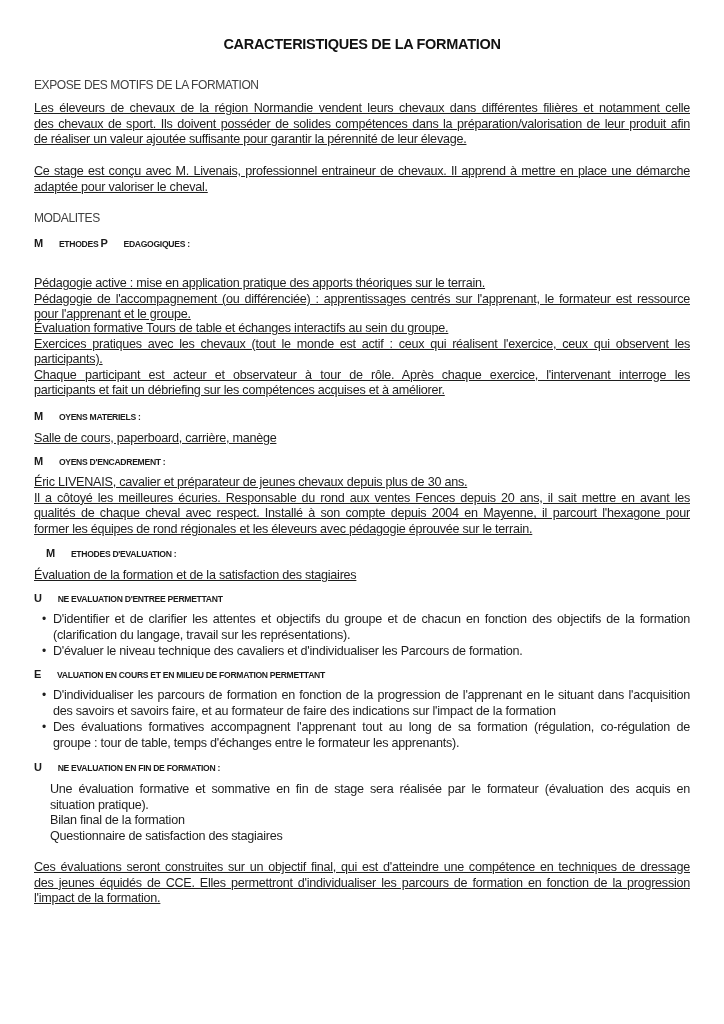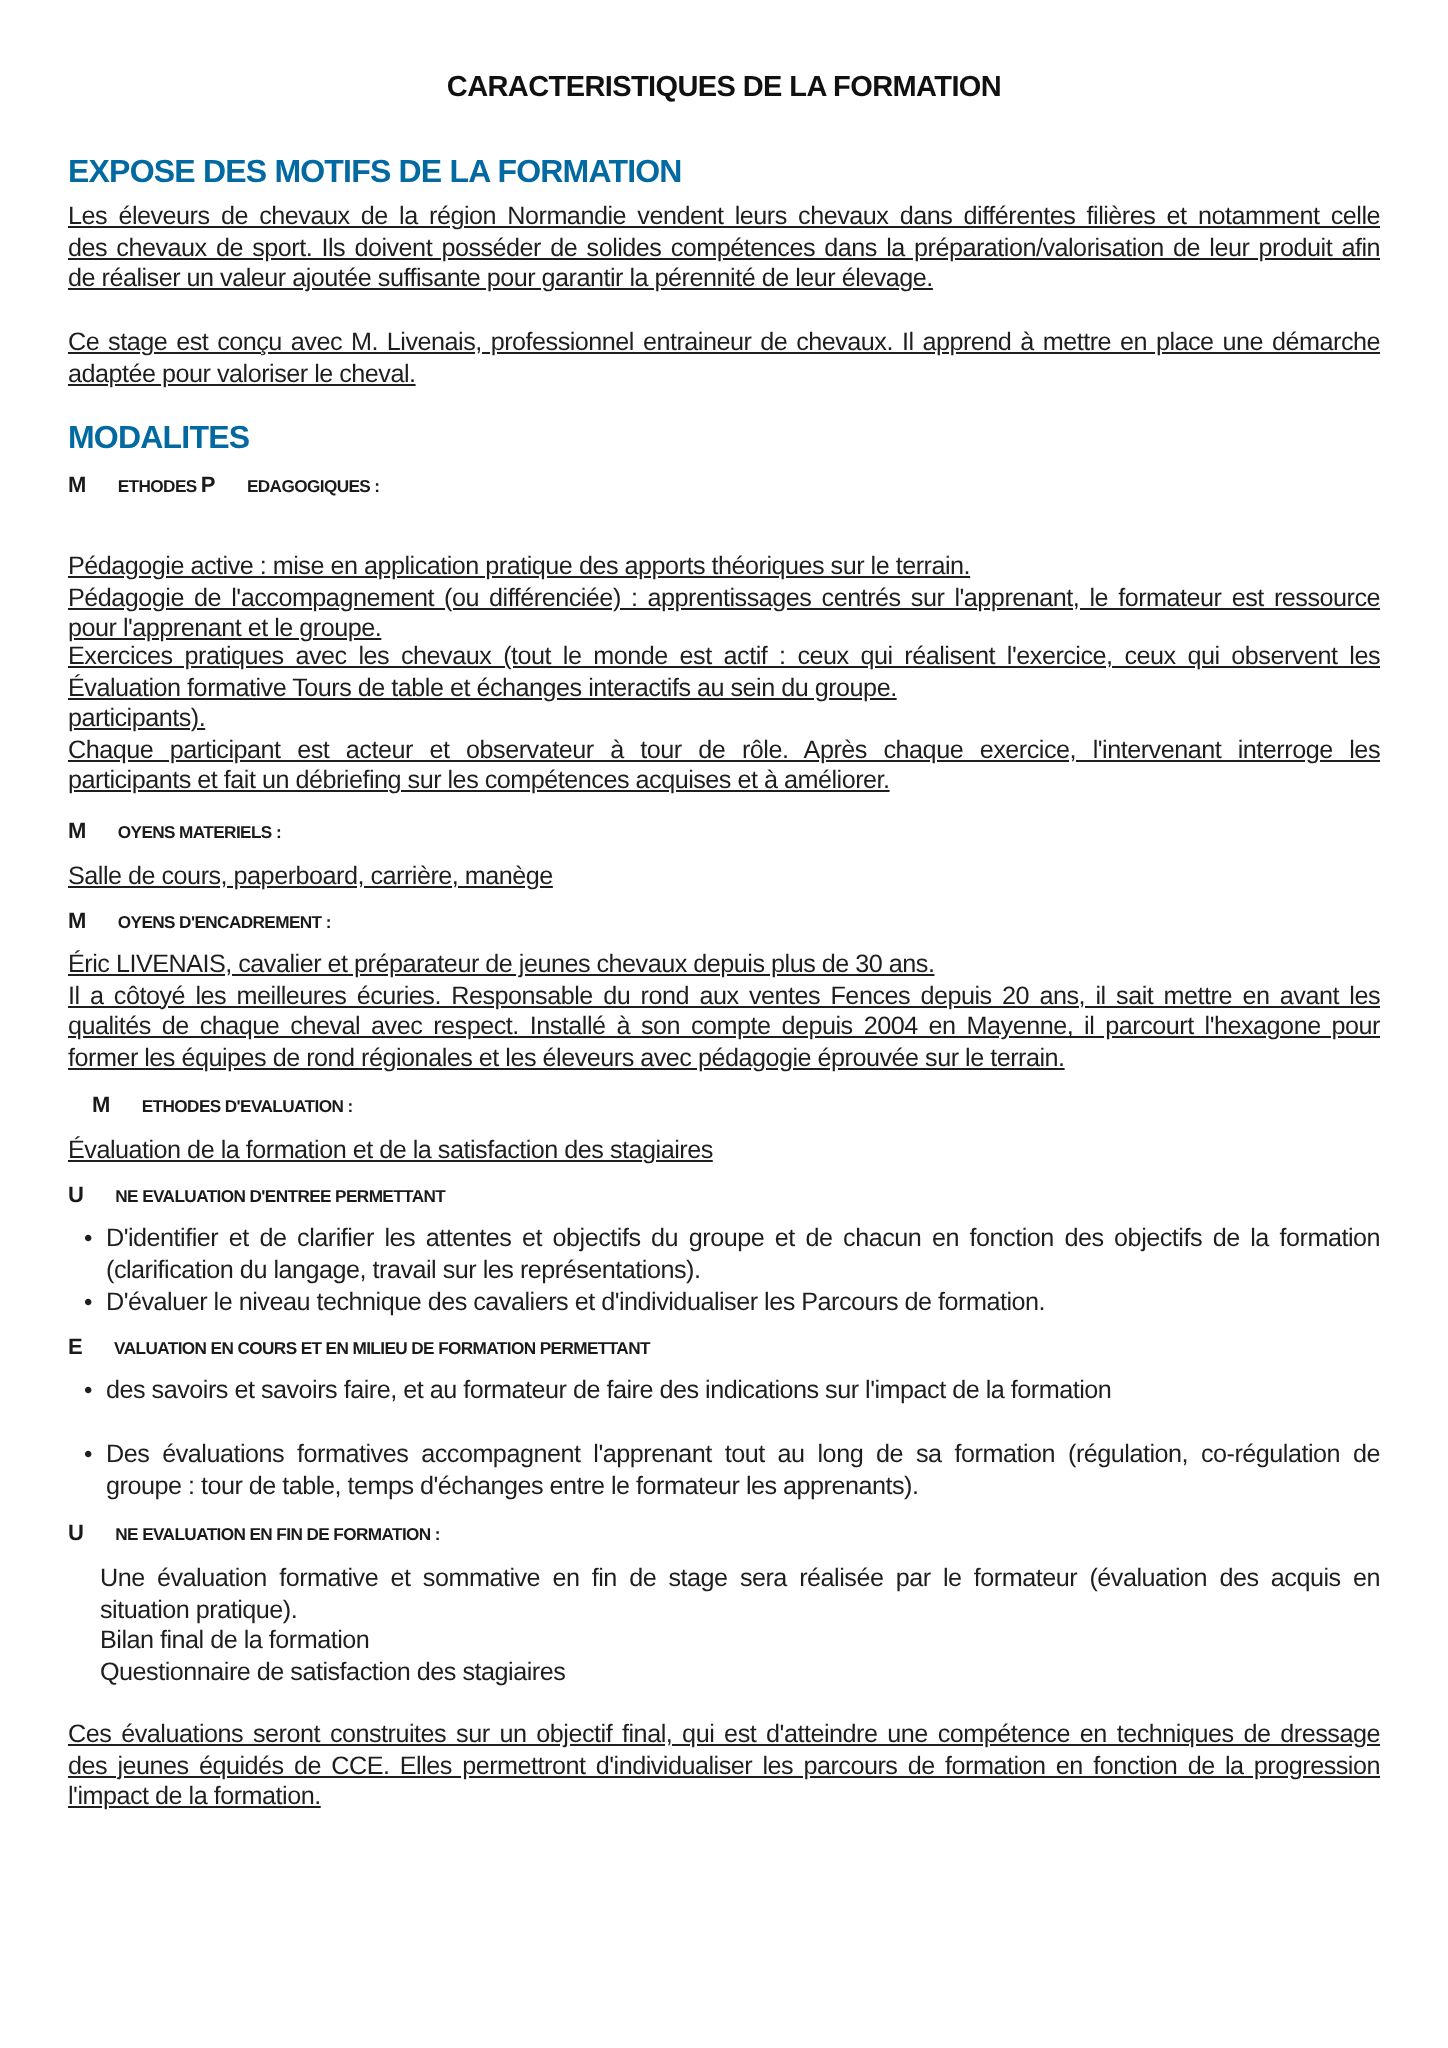--- a/index.html
+++ b/index.html
@@ -11,22 +11,22 @@
     .line {
       font-size: 12.6px; line-height: 15.6px; white-space: nowrap;
       letter-spacing: -0.25px; word-spacing: 0px;
     }
     .just { text-align: justify; text-align-last: justify; white-space: normal; }
     .title {
       position: absolute; top: 36px; left: 0; width: 656px; text-align: center;
       font-weight: bold; font-size: 14.5px; letter-spacing: -0.3px; color: #111;
     }
     .h2 {
-      position: absolute; left: 0; font-weight: bold; font-size: 16px;
-      letter-spacing: -0.4px; color: #0369a1;
+      position: absolute; left: 0; font-weight: normal; font-size: 12px;
+      letter-spacing: -0.4px; color: #404040;
     }
     .sc {
       position: absolute; left: 0; font-weight: bold; font-size: 11px;
       font-variant: small-caps; letter-spacing: -0.3px; color: #1a1a1a;
     }
     .sc .big { font-size: 11px; }
     .sc .sm { font-size: 8.6px; text-transform: uppercase; margin-left: 16px; }
     .blk { position: absolute; left: 0; width: 656px; text-decoration: underline; }
     .bul { position: absolute; left: 8px; width: 648px; }
     .bul .dot { position: absolute; left: 0; top: 0; font-size: 12px; line-height: 15.6px; }
@@ -59,22 +59,22 @@
     <span class="big">M</span><span class="sm">ETHODES </span><span class="big">P</span><span class="sm">EDAGOGIQUES :</span>
   </div>
 
   <div class="blk" style="top:276px;">
     <div class="line">Pédagogie active : mise en application pratique des apports théoriques sur le terrain.</div>
     <div class="line just" style="white-space: normal;">Pédagogie de l'accompagnement (ou différenciée) : apprentissages centrés sur l'apprenant, le formateur est ressource</div>
     <div class="line">pour l'apprenant et le groupe.</div>
   </div>
 
   <div class="blk" style="top:321px;">
+    <div class="line">Évaluation formative Tours de table et échanges interactifs au sein du groupe.</div>
     <div class="line just" style="white-space: normal;">Exercices pratiques avec les chevaux (tout le monde est actif : ceux qui réalisent l'exercice, ceux qui observent les</div>
-    <div class="line">Évaluation formative Tours de table et échanges interactifs au sein du groupe.</div>
     <div class="line">participants).</div>
     <div class="line just" style="white-space: normal;">Chaque participant est acteur et observateur à tour de rôle. Après chaque exercice, l'intervenant interroge les</div>
     <div class="line">participants et fait un débriefing sur les compétences acquises et à améliorer.</div>
   </div>
 
   <div class="sc" style="top:410px;">
     <span class="big">M</span><span class="sm">OYENS MATERIELS :</span>
   </div>
   <div class="blk" style="top:431px;">
     <div class="line">Salle de cours, paperboard, carrière, manège</div>
@@ -115,20 +115,21 @@
     </div>
   </div>
 
   <div class="sc" style="top:668px;">
     <span class="big">E</span><span class="sm">VALUATION EN COURS ET EN MILIEU DE FORMATION PERMETTANT</span>
   </div>
 
   <div class="bul" style="top:688px;">
     <span class="dot">•</span>
     <div class="txt">
+      <div class="line just" style="white-space: normal;">D'individualiser les parcours de formation en fonction de la progression de l'apprenant en le situant dans l'acquisition</div>
       <div class="line">des savoirs et savoirs faire, et au formateur de faire des indications sur l'impact de la formation</div>
     </div>
   </div>
   <div class="bul" style="top:720px;">
     <span class="dot">•</span>
     <div class="txt">
       <div class="line just" style="white-space: normal;">Des évaluations formatives accompagnent l'apprenant tout au long de sa formation (régulation, co-régulation de</div>
       <div class="line">groupe : tour de table, temps d'échanges entre le formateur les apprenants).</div>
     </div>
   </div>

